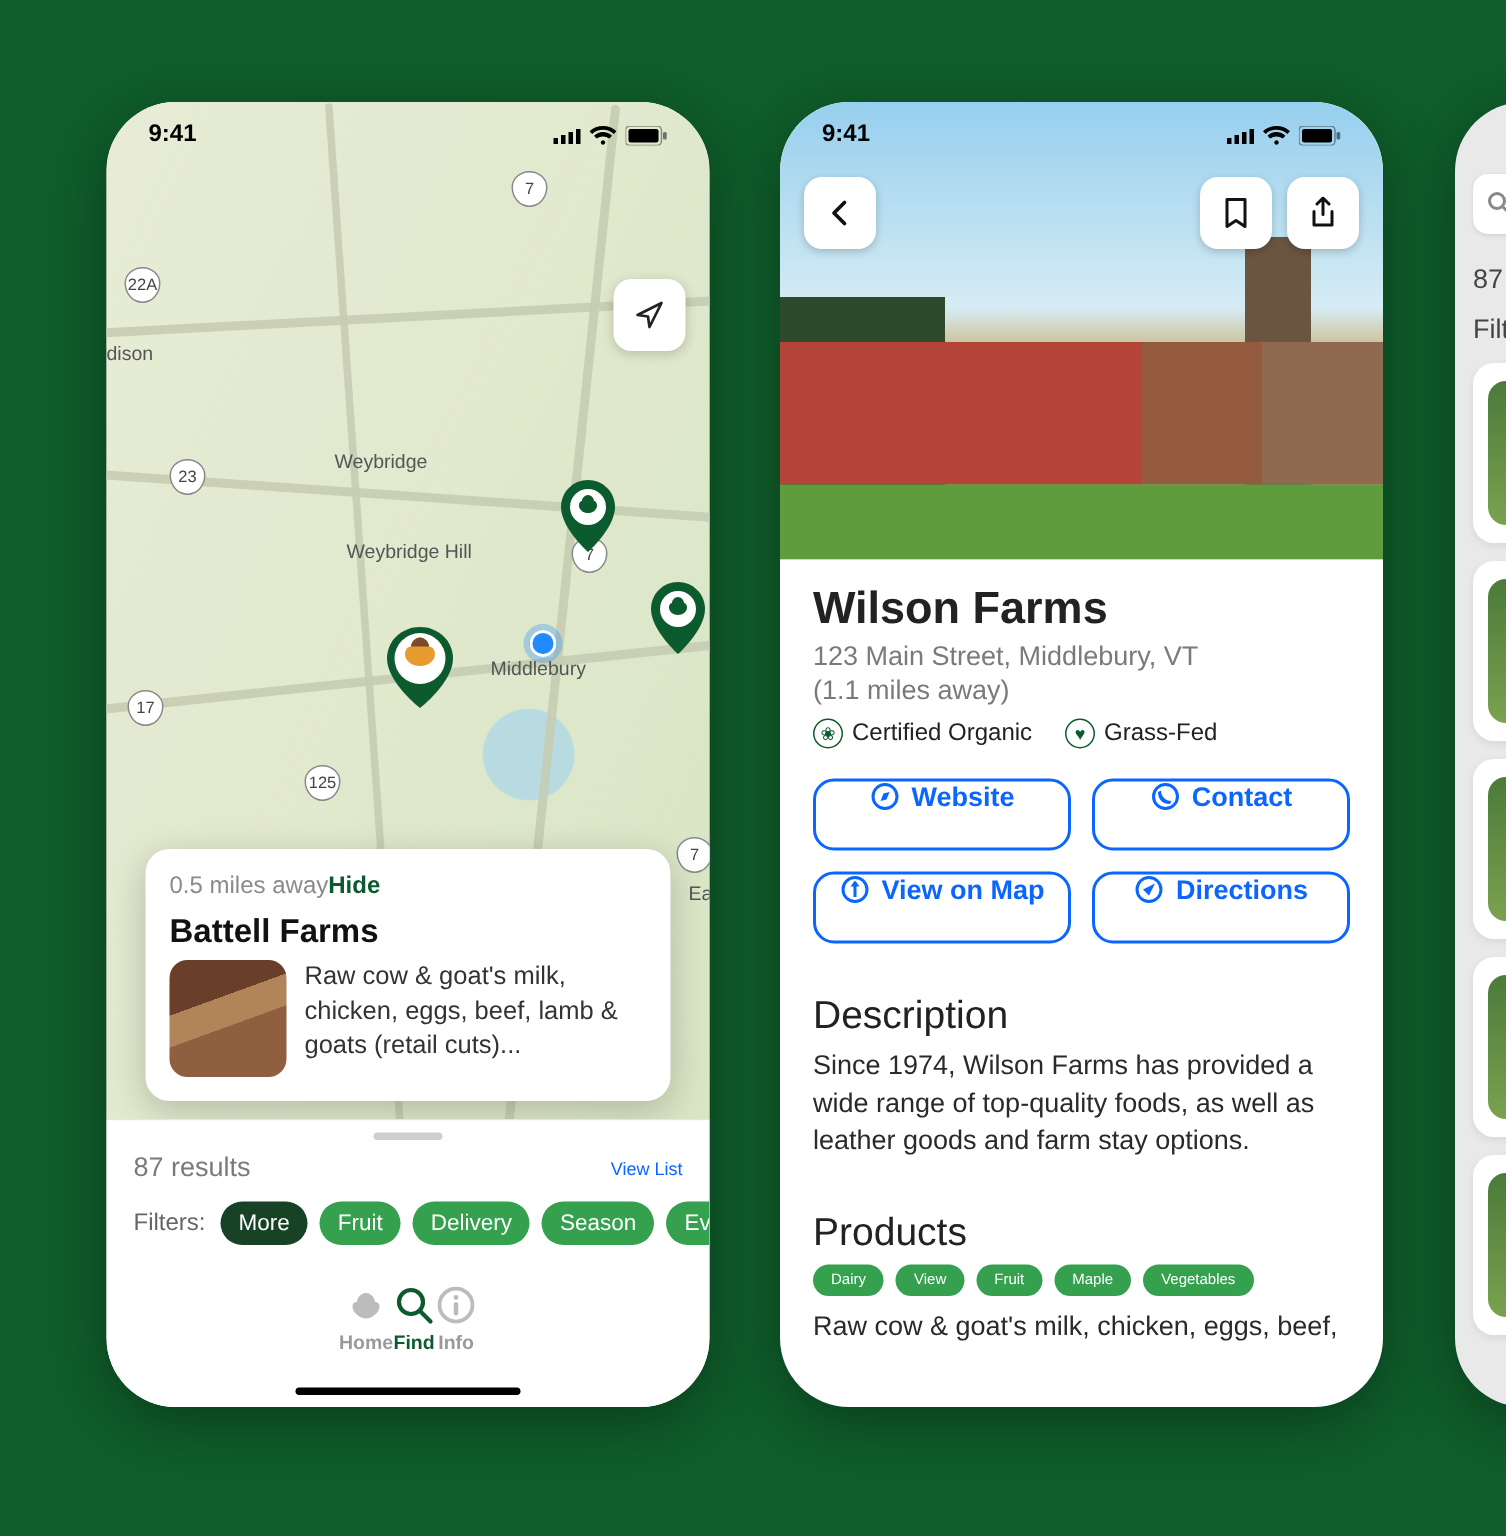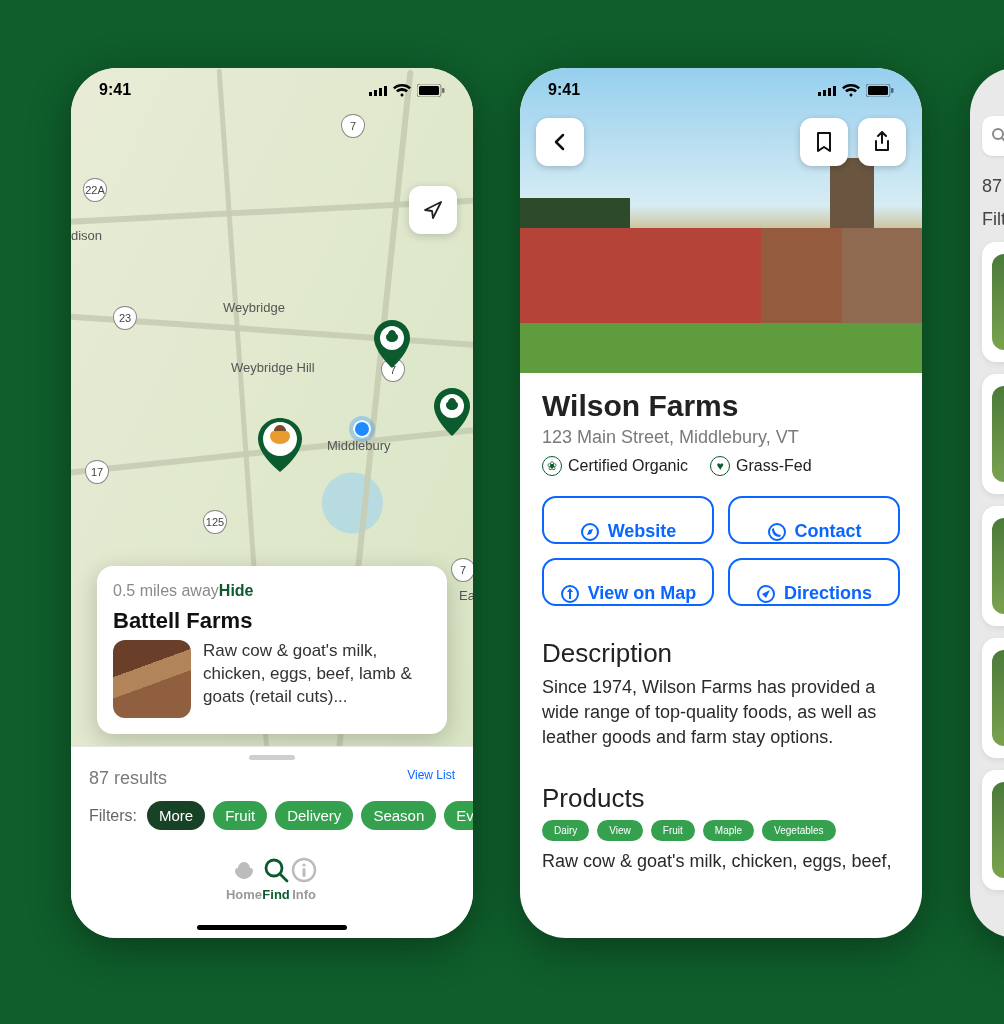--- a/index.html
+++ b/index.html
@@ -68,21 +68,21 @@
   .preview .dist{color:#8a8a8a}
   .preview .hide{color:var(--green-dark);font-weight:700}
   .preview h3{margin:8px 0 6px;font-size:22px;font-weight:800;color:#111}
   .preview .row2{display:flex;gap:12px}
   .thumb{width:78px;height:78px;border-radius:12px;flex:0 0 auto;background:
     linear-gradient(160deg,#6a3f2a 0 35%,#b2845a 35% 55%,#8f5f3f 55% 100%);}
   .preview .desc{font-size:17px;color:#333;line-height:1.35}
 
   .sheet{position:absolute;left:0;right:0;bottom:0;background:#fff;border-top:1px solid #e5e5e5;z-index:25;border-radius:0 0 46px 46px}
   .handle{width:46px;height:5px;background:#cfcfcf;border-radius:3px;margin:8px auto 4px}
-  .sheet .line{display:flex;justify-content:space-between;align-items:flex-start;padding:4px 18px 2px}
+  .sheet .line{display:flex;justify-content:space-between;align-items:center;padding:4px 18px 2px}
   .sheet .count{color:#7a7a7a;font-size:18px}
   .sheet .view{color:var(--blue);font-weight:400;font-size:12px}
   .chips{display:flex;gap:8px;padding:10px 18px 10px;align-items:center;overflow:hidden}
   .chips .lbl{color:#666;font-size:16px;margin-right:2px}
   .chip{padding:6px 12px;border-radius:18px;font-size:15px;color:#fff;background:var(--green-bright);white-space:nowrap}
   .chip.more{background:var(--green-deep)}
 
   .tabbar{display:flex;justify-content:center;align-items:center;height:85px;padding-bottom:8px}
   .tab{display:flex;flex-direction:column;align-items:center;gap:3px;color:#9a9a9a;font-size:13px;font-weight:700}
   .tab.active{color:var(--green-dark)}
@@ -103,21 +103,21 @@
   .navbtn.sh{right:16px}
 
   .detail{padding:16px 22px 0;color:#222}
   .detail h1{margin:0 0 4px;font-size:30px;font-weight:800}
   .detail .addr{color:#7a7a7a;font-size:18px;margin:2px 0}
   .badges{display:flex;gap:22px;margin:8px 0 20px}
   .badge{display:flex;align-items:center;gap:6px;font-size:16px;color:#222}
   .badge .ic{width:20px;height:20px;border:1.5px solid var(--green-dark);border-radius:50%;display:flex;align-items:center;justify-content:center;color:var(--green-dark);font-size:12px}
 
   .actions{display:grid;grid-template-columns:1fr 1fr;gap:14px;margin-bottom:24px}
-  .act{height:48px;border:2px solid var(--blue);border-radius:14px;display:flex;align-items:flex-end;justify-content:center;gap:8px;color:var(--blue);font-weight:700;font-size:18px;background:#fff}
+  .act{height:48px;border:2px solid var(--blue);border-radius:14px;display:flex;align-items:flex-start;justify-content:center;gap:8px;color:var(--blue);font-weight:700;font-size:18px;background:#fff}
   .act svg{width:20px;height:20px}
 
   .detail h2{margin:32px 0 6px;font-size:26px;font-weight:400}
   .detail p{margin:0;font-size:18px;line-height:1.4;color:#2a2a2a}
   .ptags{display:flex;gap:8px;flex-wrap:wrap;margin-top:6px}
   .ptag{padding:5px 12px;border-radius:16px;background:var(--green-bright);color:#fff;font-size:10px}
 
   
   .peek{padding:48px 12px 0;color:#333}
   .peek .sbar{height:40px;background:#fff;border-radius:10px;display:flex;align-items:center;padding-left:10px;color:#888;box-shadow:0 1px 3px rgba(0,0,0,.1);margin-bottom:20px}
@@ -289,20 +289,21 @@
     <div class="navbtn sh">
           <svg width="20" height="22" viewBox="0 0 20 22">
             <path d="M10 1v11M10 1l-4 4M10 1l4 4M4 10v9h12v-9" fill="none" stroke="#111" stroke-width="2" stroke-linecap="round" stroke-linejoin="round"></path>
           </svg>
         </div>
   </div>
 
   <div class="detail">
     <h1>Wilson Farms</h1>
     <div class="addr">123 Main Street, Middlebury, VT</div>
+    <div class="addr">(1.1 miles away)</div>
     <div class="badges">
       <span class="badge">
             <span class="ic">❀</span>
             <span>Certified Organic</span>
           </span>
       <span class="badge">
             <span class="ic">♥</span>
             <span>Grass-Fed</span>
           </span>
     </div>

